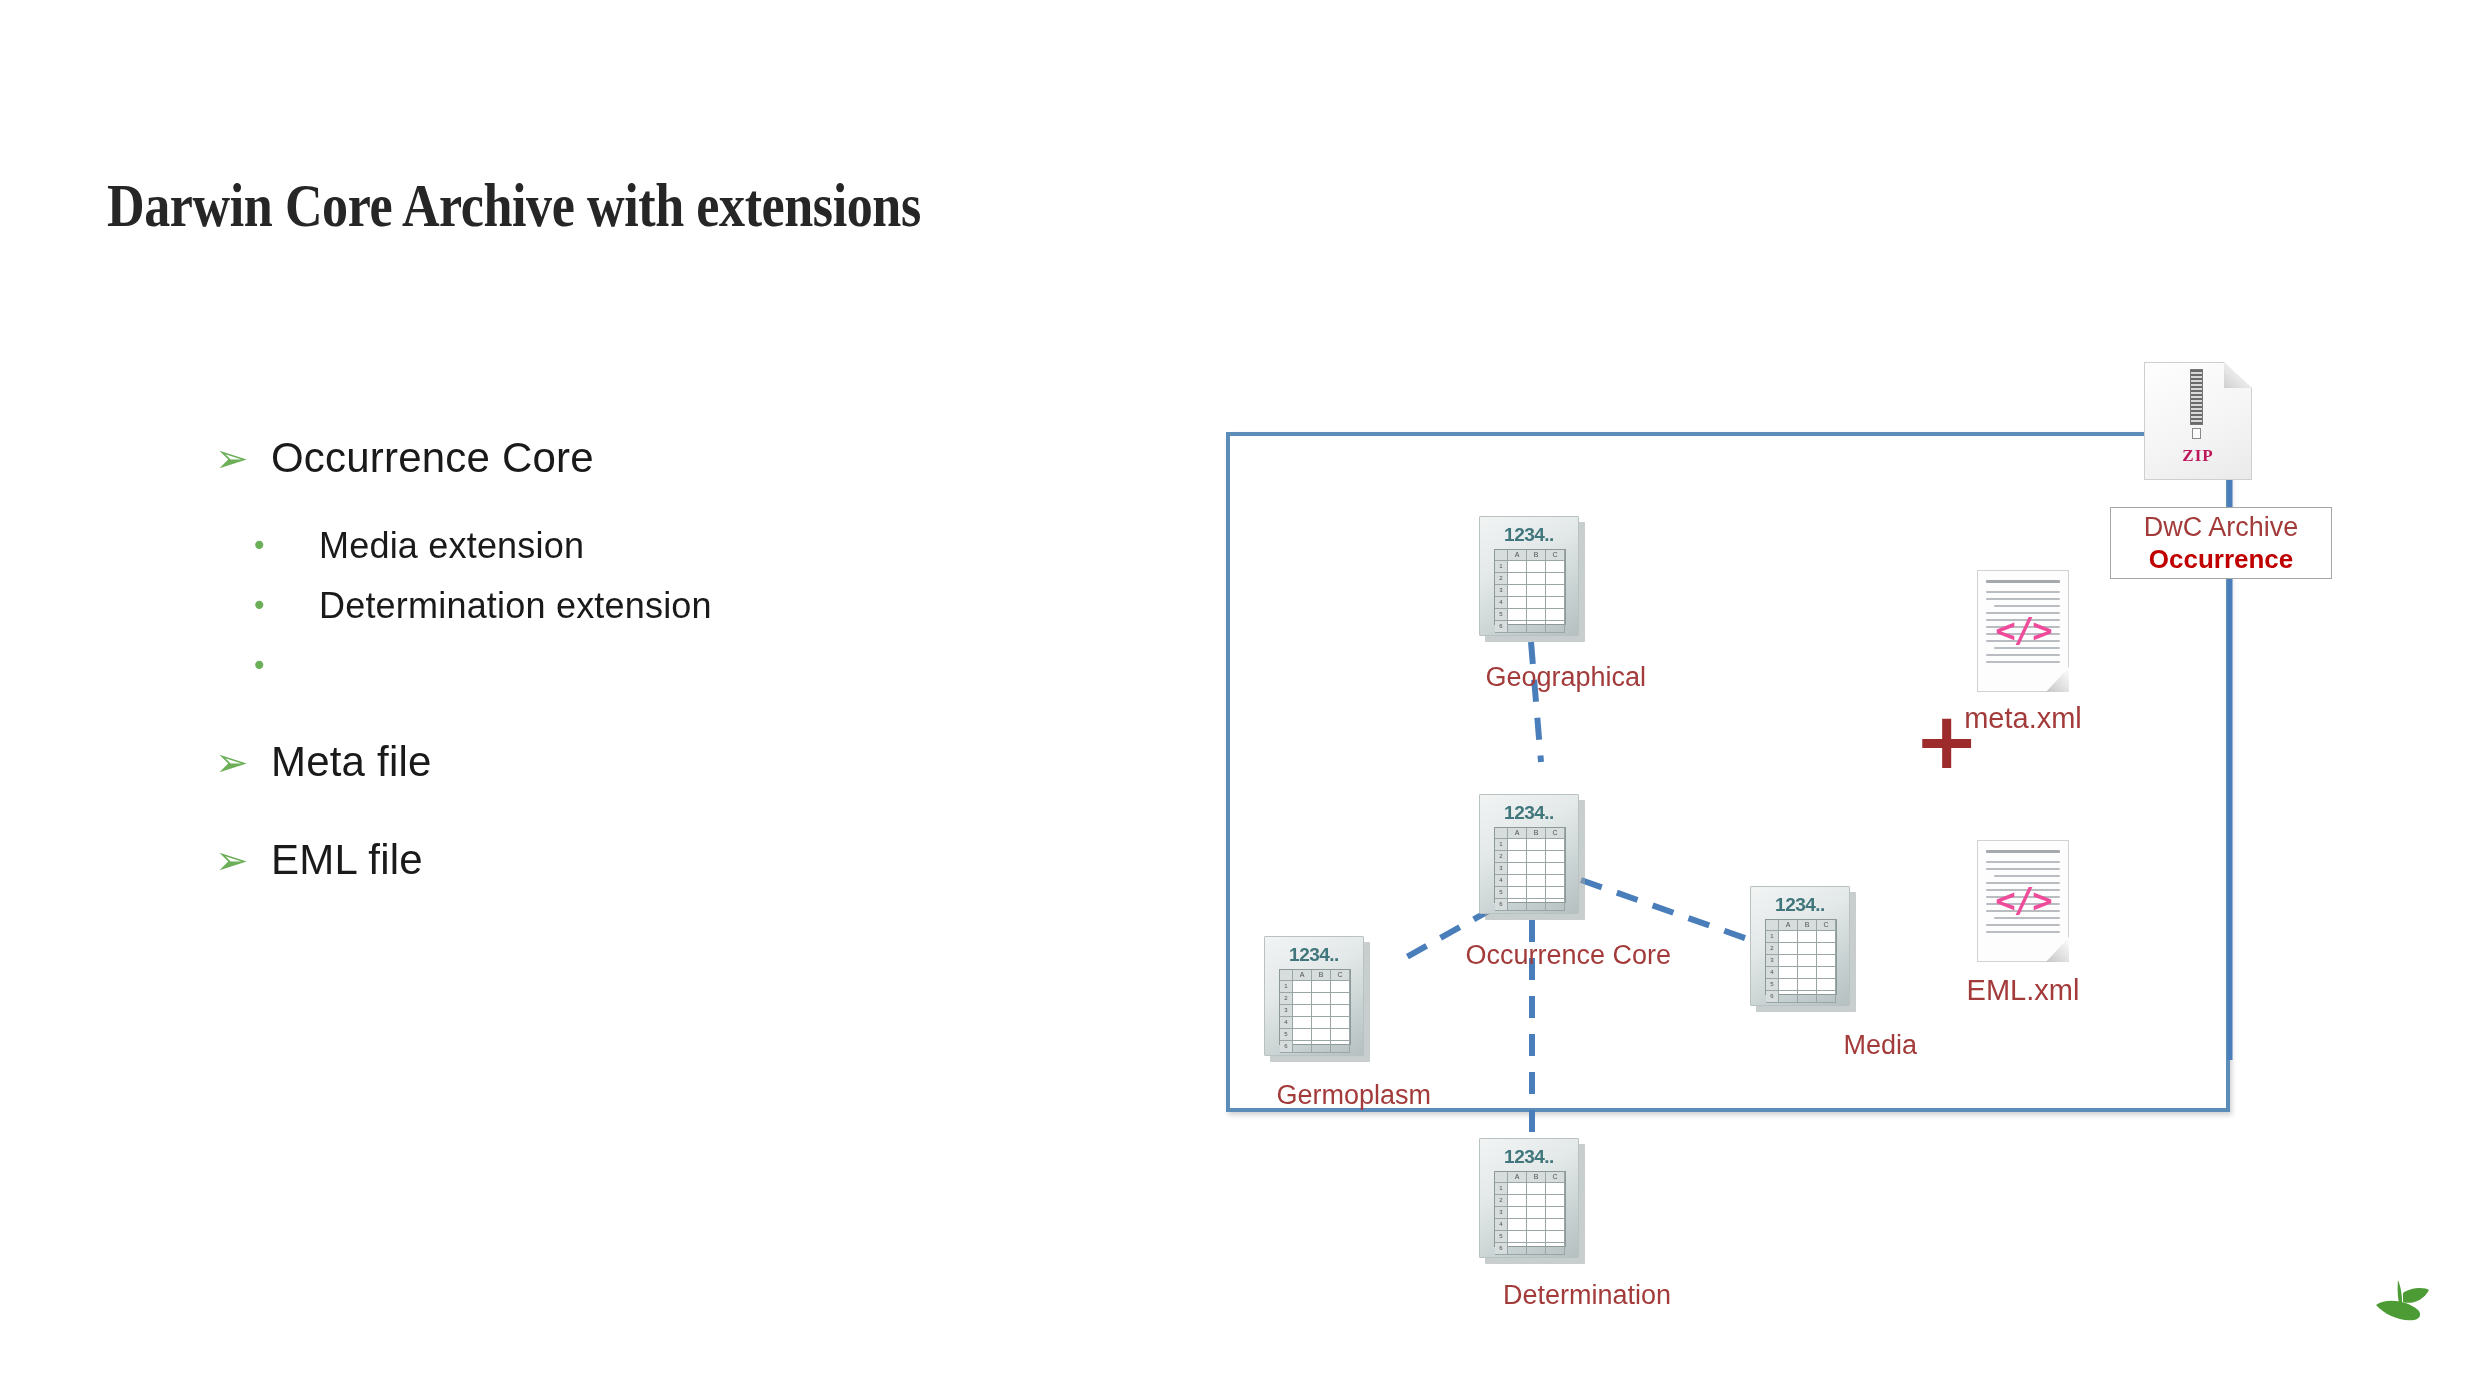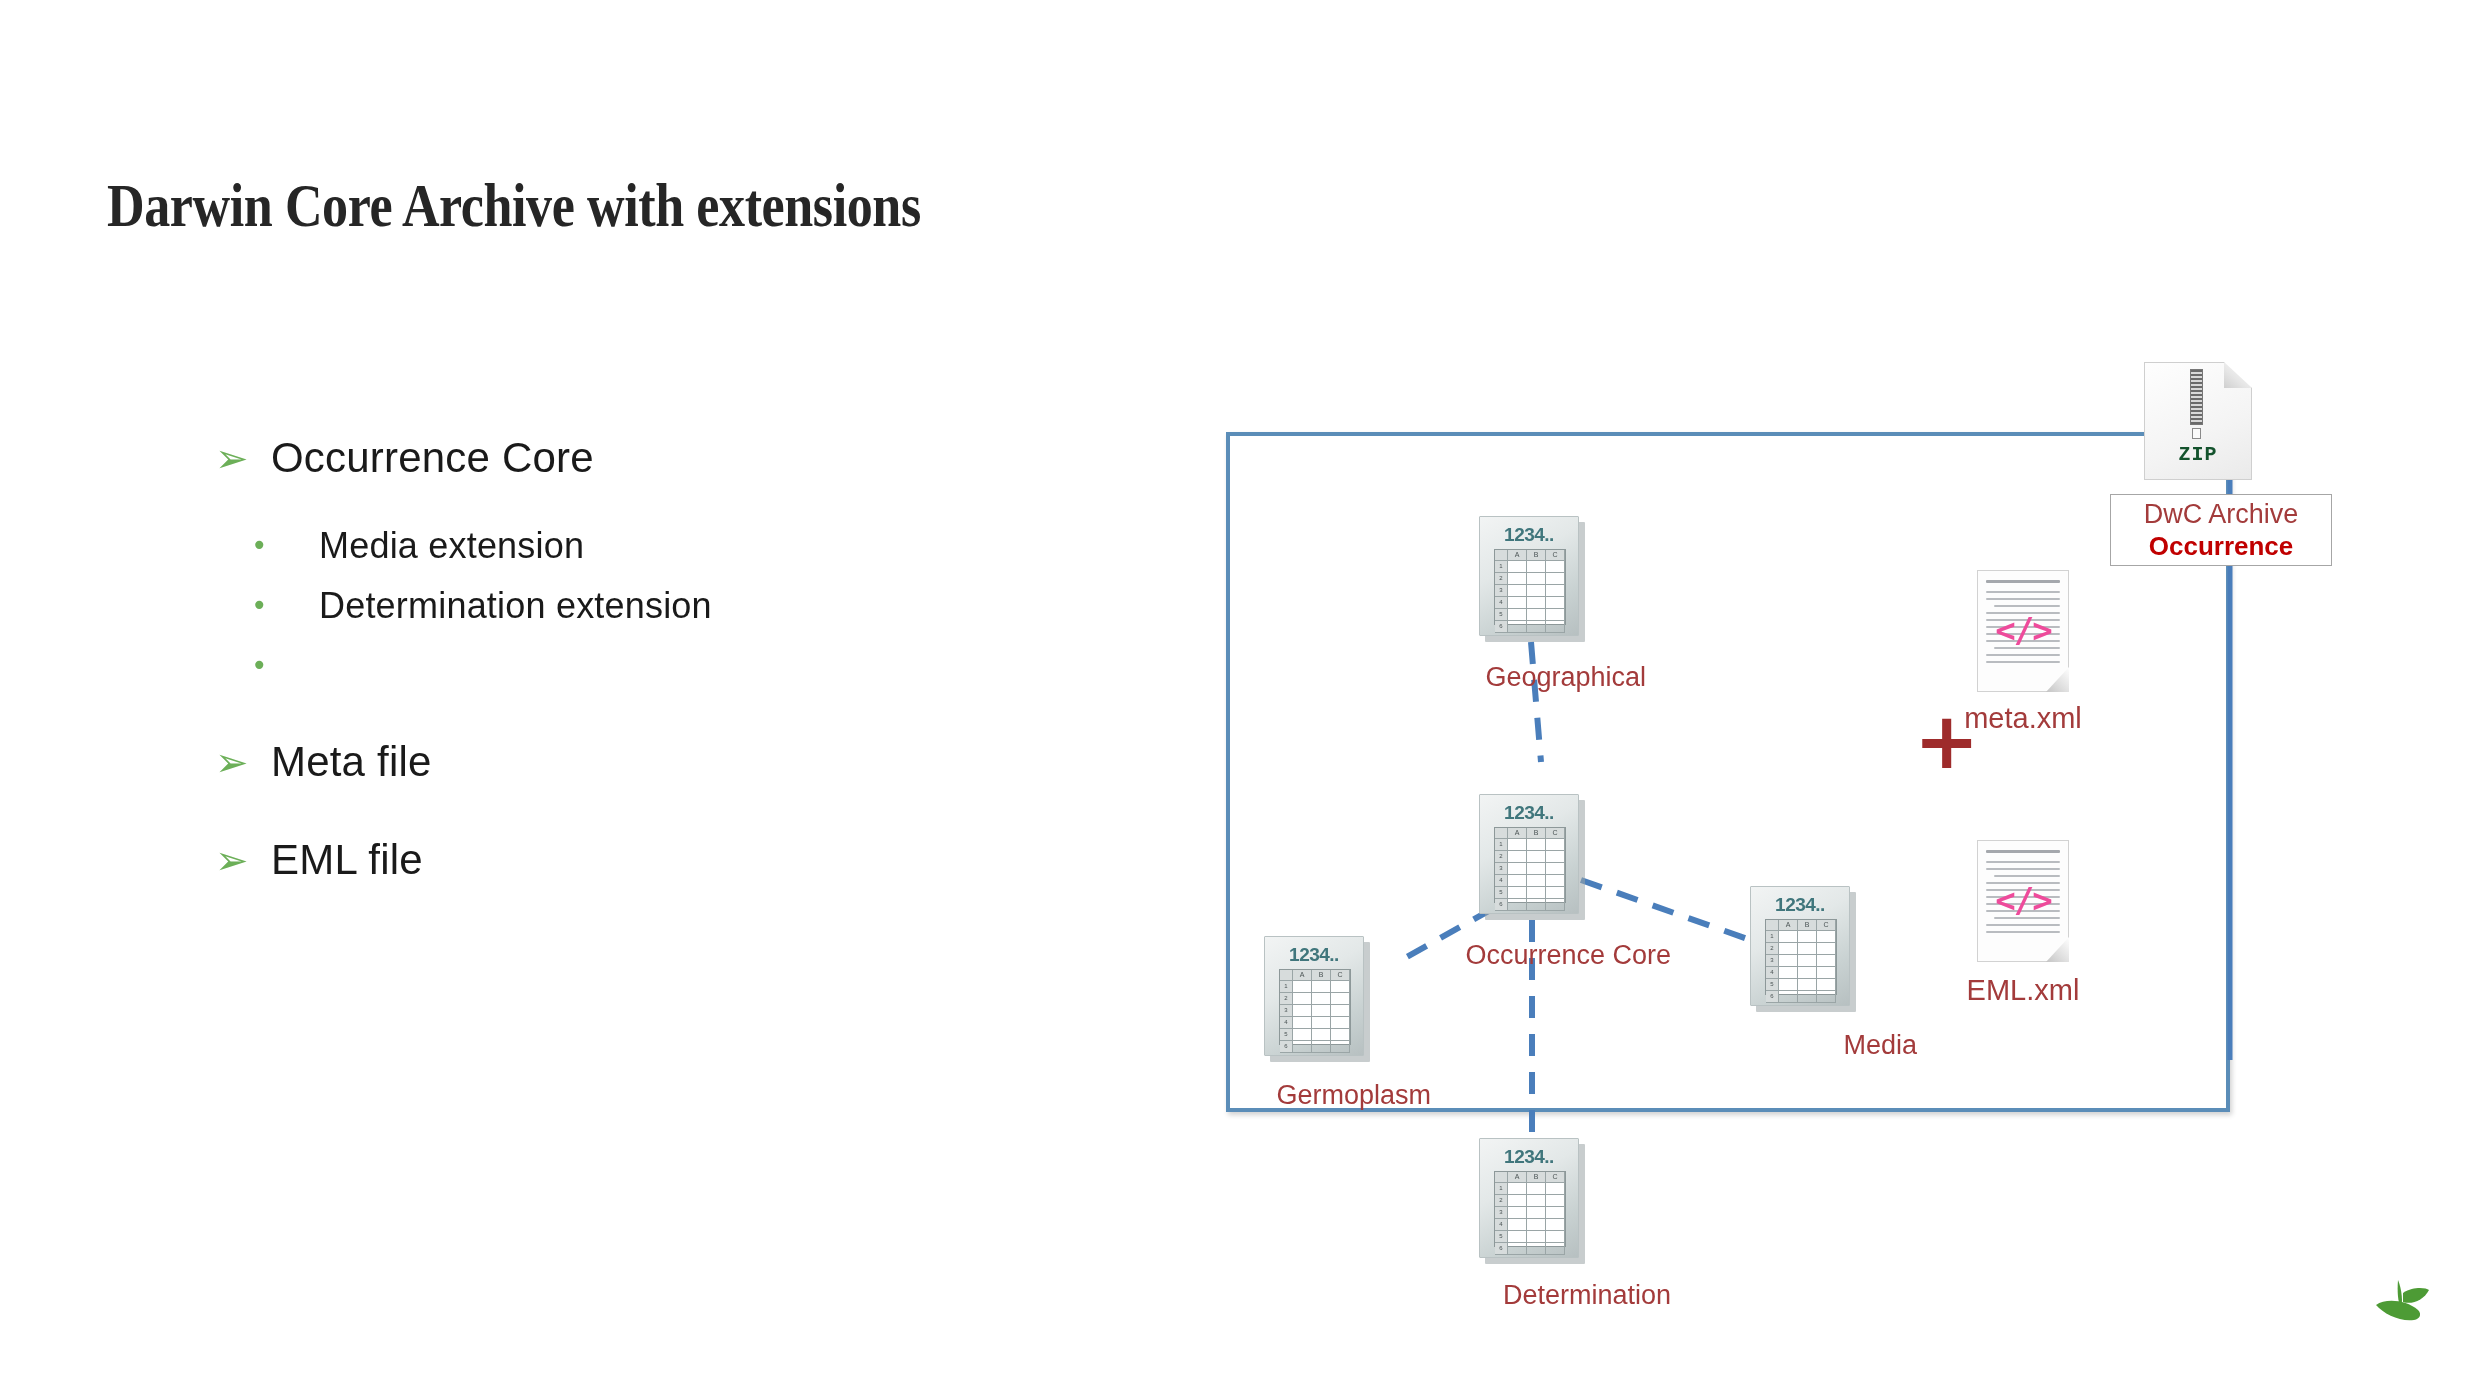--- a/index.html
+++ b/index.html
@@ -121,22 +121,22 @@
     position:absolute;left:46px;top:7px;width:13px;height:56px;
     background:repeating-linear-gradient(to bottom,#6a6a6a 0px,#6a6a6a 2px,#d8d8d8 2px,#d8d8d8 4px);
     border:1px solid #777;box-sizing:border-box;
   }
   .zip .pull{
     position:absolute;left:48px;top:66px;width:9px;height:11px;
     border:1.5px solid #8a8a8a;background:#fbfbfb;box-sizing:border-box;
   }
   .zip .ziptxt{
     position:absolute;left:0;right:0;bottom:14px;text-align:center;
-    font-size:20px;font-weight:700;color:#14532d;letter-spacing:1px;
-    font-family:Liberation Mono, monospace;
+    font-size:17px;font-weight:700;color:#be185d;letter-spacing:1px;
+    font-family:Liberation Serif, serif;
   }
 
   
   .dwc-box{
     position:absolute;width:222px;height:72px;background:#fff;
     border:1px solid #a6a6a6;box-sizing:border-box;
     display:flex;flex-direction:column;align-items:center;justify-content:center;
   }
   .dwc-box .l1{font-size:27px;color:#A33B3B;line-height:32px;}
   .dwc-box .l2{font-size:26px;color:#C00000;font-weight:700;line-height:32px;}
@@ -451,21 +451,21 @@
     <div class="plus" style="left:688px;top:322px;">+</div>
 
     <div class="zip" style="left:918px;top:-18px;">
       <div class="page"></div>
       <div class="corner"></div>
       <div class="zipper"></div>
       <div class="pull"></div>
       <div class="ziptxt">ZIP</div>
     </div>
 
-    <div class="dwc-box" style="left:884px;top:114px;">
+    <div class="dwc-box" style="left:884px;top:127px;">
       <div class="l1">DwC Archive</div>
       <div class="l2">Occurrence</div>
     </div>
 
   </div>
 
   <svg class="leaf" viewBox="0 0 70 60">
     <path d="M26 8 C25 20, 26 30, 29 37 C31 30, 30 18, 26 8 Z" fill="#4D9B35"></path>
     <path d="M31 21 C42 14, 54 16, 57 18 C52 28, 40 33, 31 30 Z" fill="#4D9B35"></path>
     <path d="M4 33 C14 26, 34 28, 46 38 C50 42, 48 47, 42 48 C28 50, 12 42, 4 33 Z" fill="#4D9B35"></path>

